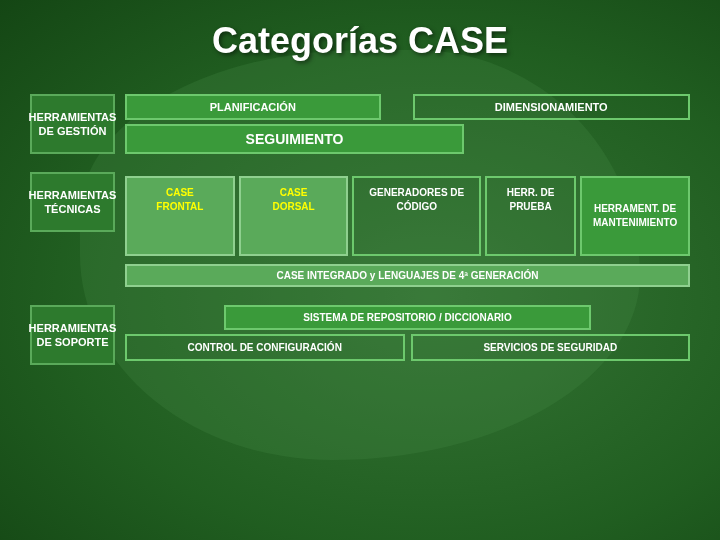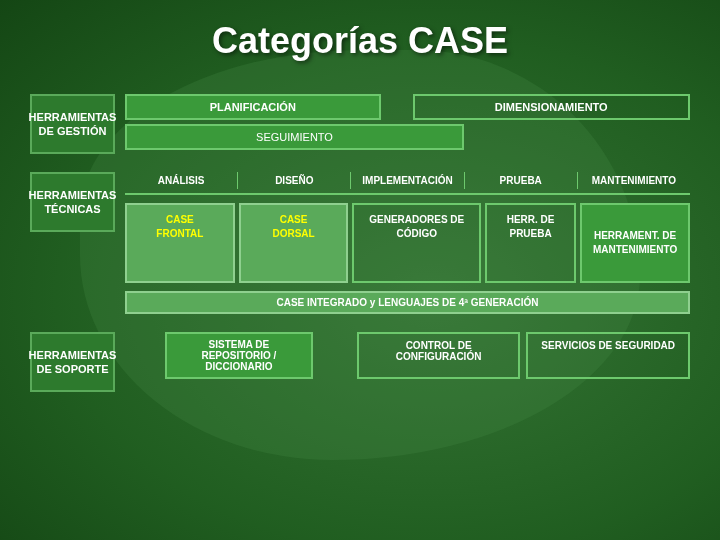--- a/index.html
+++ b/index.html
@@ -105,22 +105,22 @@
       font-weight: bold;
       text-align: center;
       padding: 5px 23px;
       flex: 1;
     }
 
     .seguimiento-box {
       background: #3a9a3a;
       border: 2px solid #6dc96d;
       color: #fff;
-      font-size: 11px;
-      font-weight: normal;
+      font-size: 14px;
+      font-weight: bold;
       text-align: center;
       padding: 5px 12px;
       align-self: center;
       width: 60%;
     }
 
     
     .row-tecnicas {
       display: flex;
       align-items: flex-start;
@@ -220,20 +220,21 @@
     
     .row-soporte {
       display: flex;
       align-items: flex-start;
       gap: 10px;
     }
 
     .soporte-right {
       flex: 1;
       display: flex;
+      flex-direction: column;
       gap: 4px;
     }
 
     .repositorio-bar {
       background: #3a9a3a;
       border: 2px solid #6dc96d;
       color: #fff;
       font-size: 10px;
       font-weight: bold;
       text-align: center;
@@ -294,27 +295,20 @@
         </div>
         <div style="display:flex; justify-content:flex-start;">
           <div class="seguimiento-box">SEGUIMIENTO</div>
         </div>
       </div>
     </div>
 
     <div class="row-tecnicas">
       <div class="side-label">HERRAMIENTAS TÉCNICAS</div>
       <div class="tecnicas-right">
-        <div class="tecnicas-top">
-          <div class="header-cell">ANÁLISIS</div>
-          <div class="header-cell">DISEÑO</div>
-          <div class="header-cell">IMPLEMENTACIÓN</div>
-          <div class="header-cell">PRUEBA</div>
-          <div class="header-cell">MANTENIMIENTO</div>
-        </div>
         <div class="tecnicas-mid">
           <div class="case-box yellow-text">CASE FRONTAL</div>
           <div class="case-box yellow-text">CASE DORSAL</div>
           <div class="gen-box">GENERADORES DE CÓDIGO</div>
           <div class="herr-box">HERR. DE PRUEBA</div>
           <div class="herr-mant-box">HERRAMENT. DE MANTENIMIENTO</div>
         </div>
         <div class="integrado-bar">CASE INTEGRADO y LENGUAJES DE 4ª GENERACIÓN</div>
       </div>
     </div>

